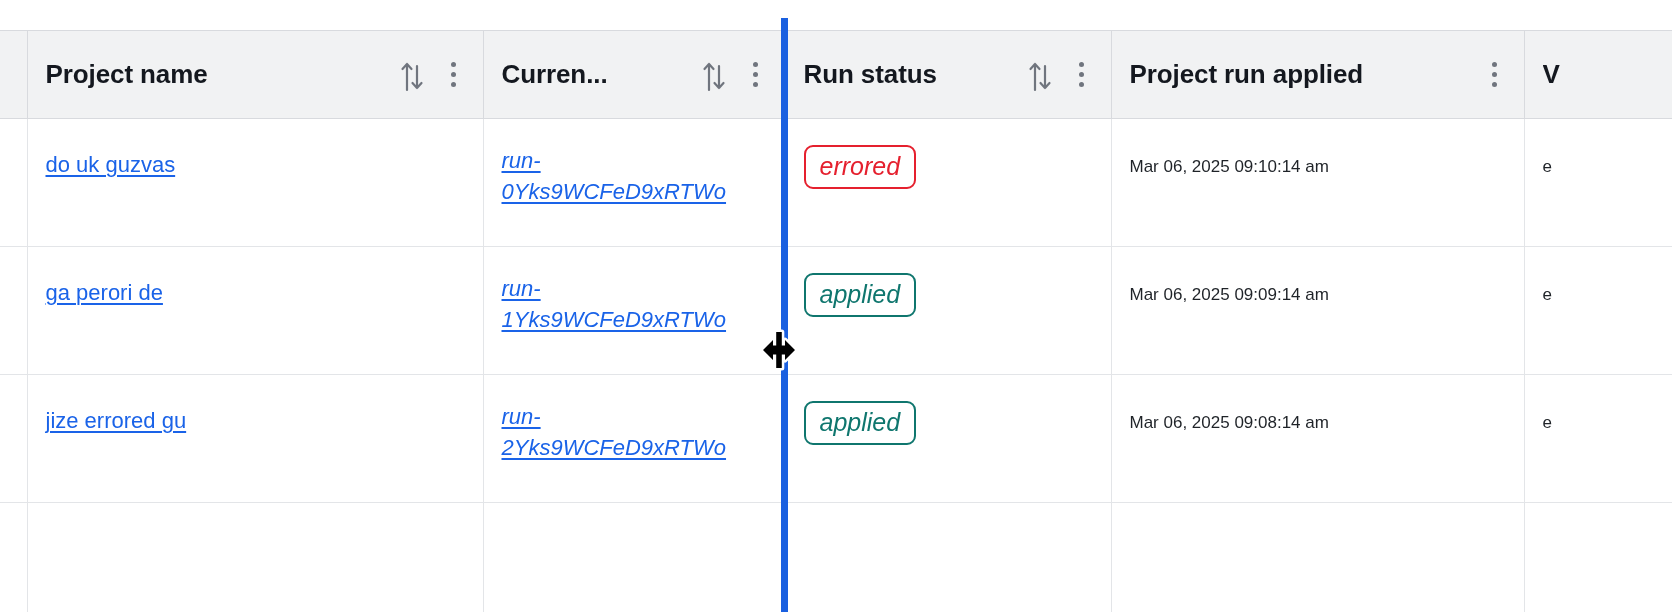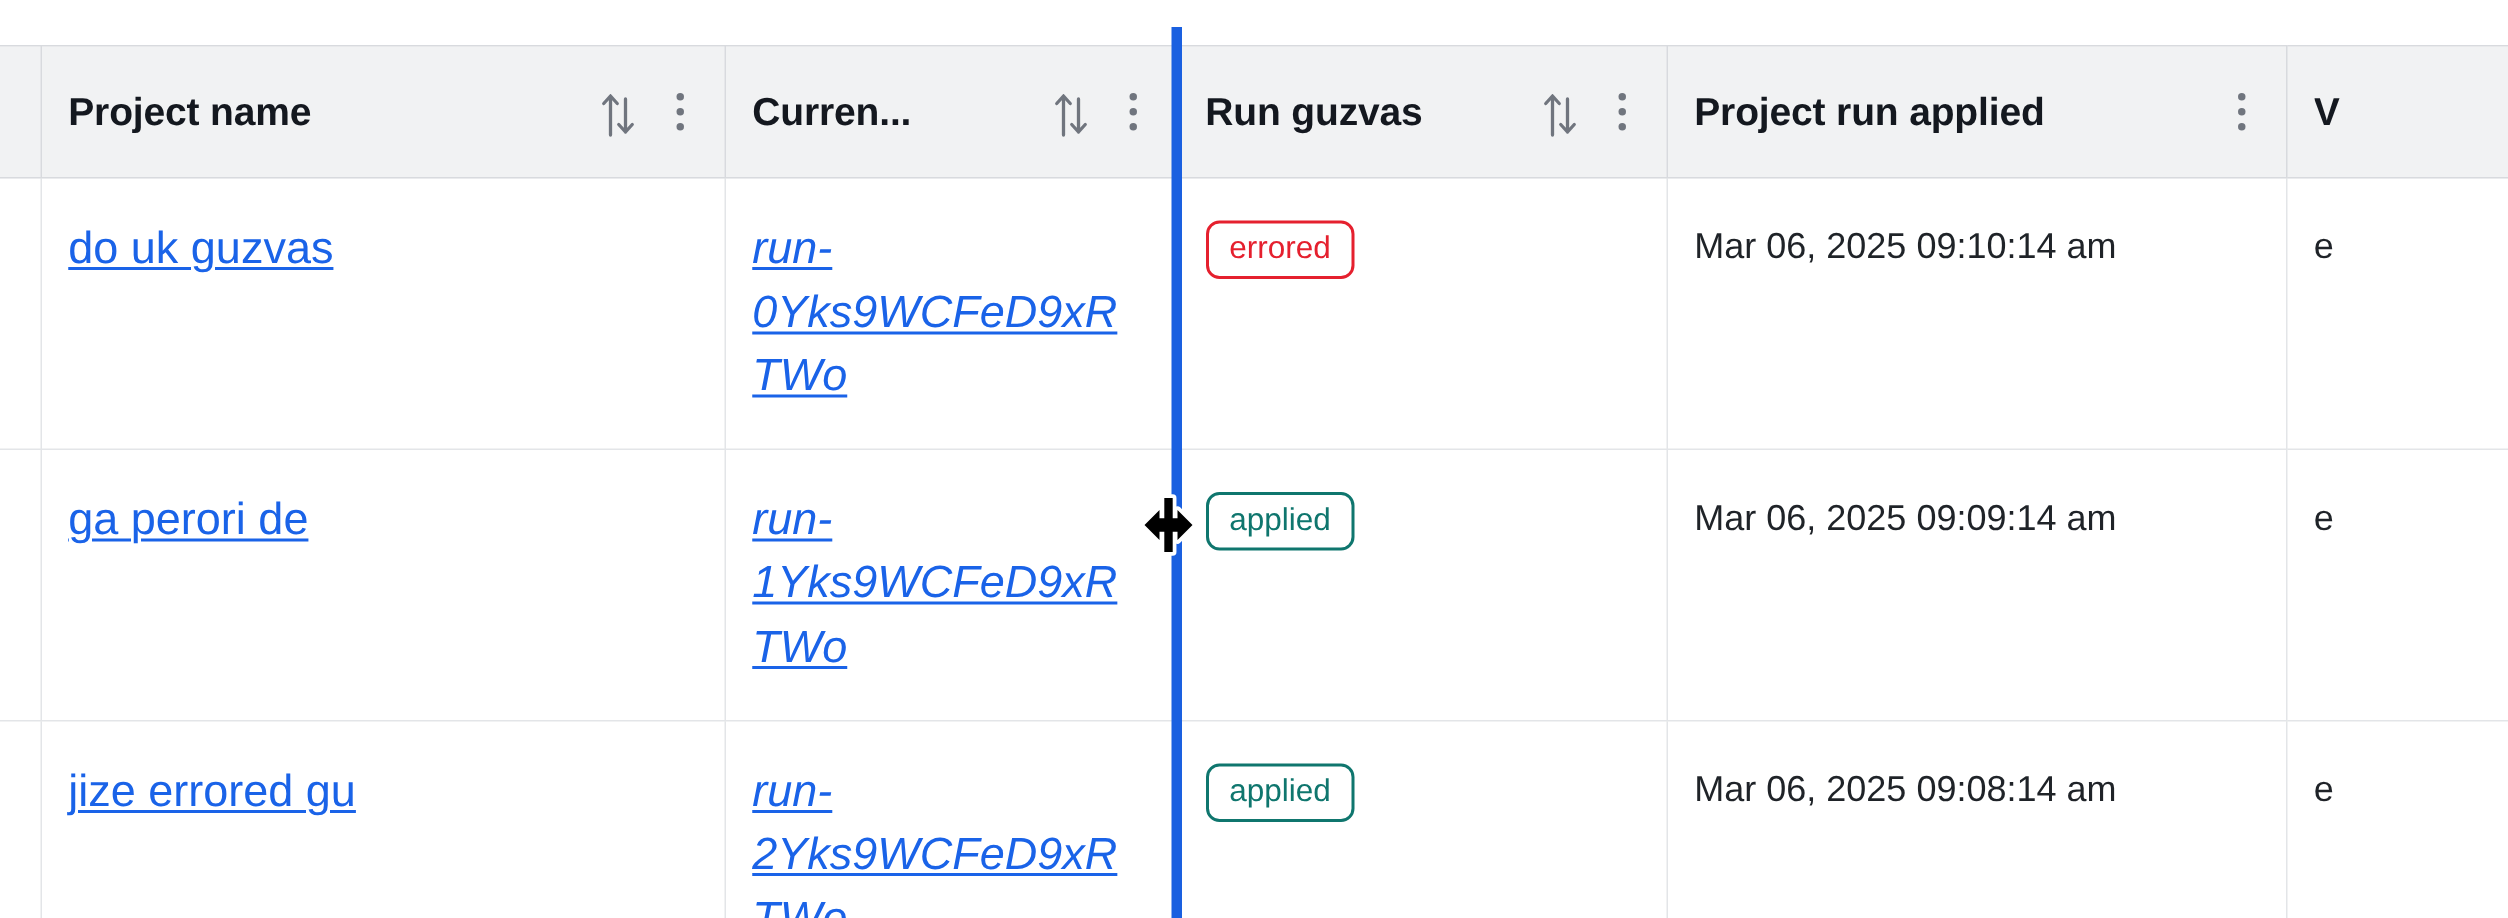--- a/index.html
+++ b/index.html
@@ -130,44 +130,45 @@
   }
   tbody td.select-col { padding: 0; }
 
   a.cell-link {
     color: #1a63e8;
     text-decoration: underline;
     text-underline-offset: 3px;
     text-decoration-thickness: 2px;
     cursor: pointer;
     word-break: break-word;
-    font-size: 30px;
+    font-size: 22px;
   }
   a.cell-link.wrap {
     display: inline-block;
     max-width: 250px;
     font-style: italic;
   }
   .ts {
     color: #1f2328;
-    font-size: 24px;
+    font-size: 17px;
     white-space: nowrap;
     margin-top: 20px;
   }
 
   
   .badge {
     display: inline-block;
     border: 2px solid currentColor;
     border-radius: 9px;
     padding: 4px 14px 6px;
-    font-size: 21px;
+    font-size: 25px;
     line-height: 1.2;
     background: #ffffff;
     white-space: nowrap;
+    font-style: italic;
   }
   .badge.errored  { color: #e5202e; }
   .badge.applied  { color: #0f766e; }
 
   
   .resize-line {
     position: absolute;
     top: 18px;
     left: 781px;
     width: 7px;
@@ -242,21 +243,21 @@
                   <i></i>
                     <i></i>
                     <i></i>
                 </span>
               </span>
             </div>
           </th>
 
           <th>
             <div class="th-inner">
-              <span class="th-label">Run guzvas</span>
+              <span class="th-label">Run status</span>
               <span class="th-actions">
                 <span class="sort-icon">
                   <svg width="26" height="34" viewBox="0 0 26 34" fill="none">
                     <path d="M8 32 V6 M8 6 L3.5 11 M8 6 L12.5 11" stroke="#70757e" stroke-width="2.2" stroke-linecap="round" stroke-linejoin="round"></path>
                     <path d="M18 8 V30 M18 30 L13.5 25 M18 30 L22.5 25" stroke="#70757e" stroke-width="2.2" stroke-linecap="round" stroke-linejoin="round"></path>
                   </svg>
                 </span>
                 <span class="kebab">
                   <i></i>
                     <i></i>

